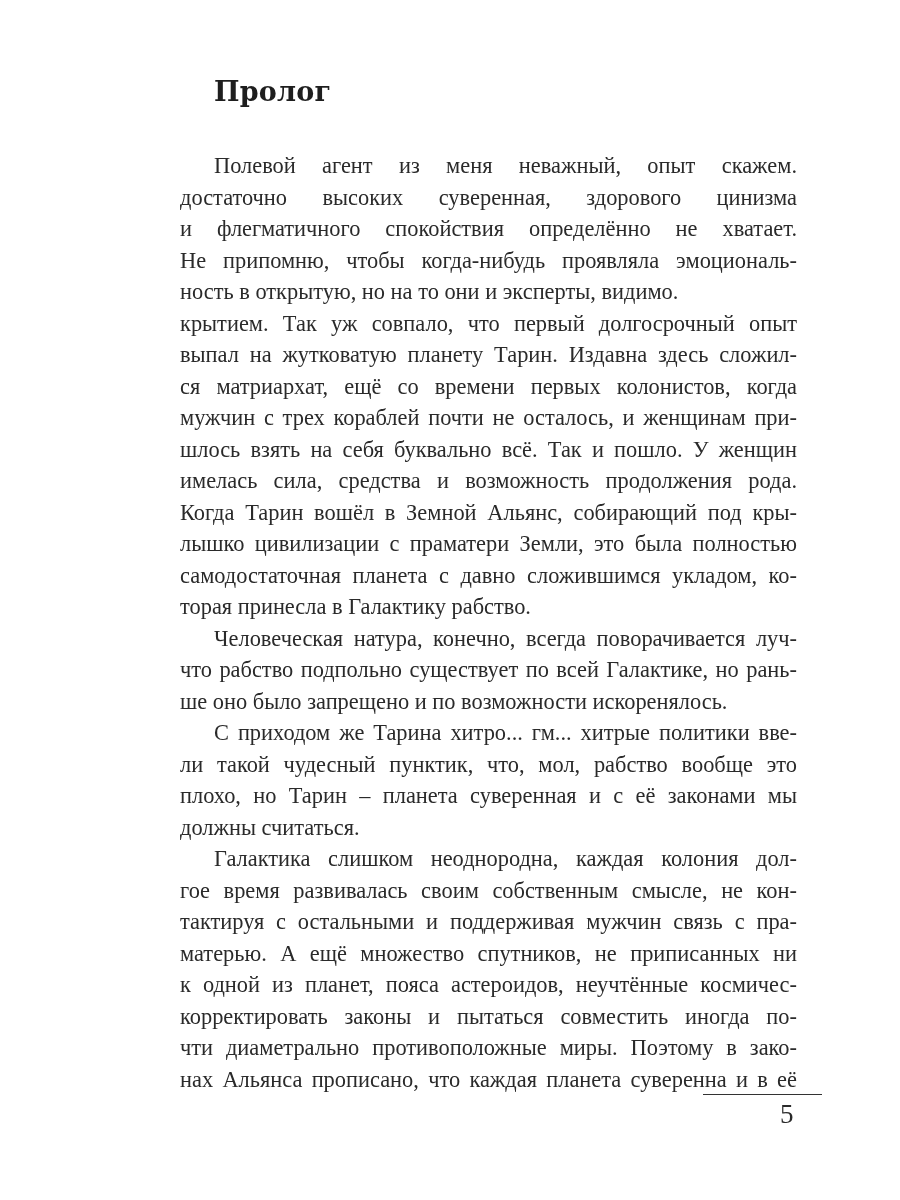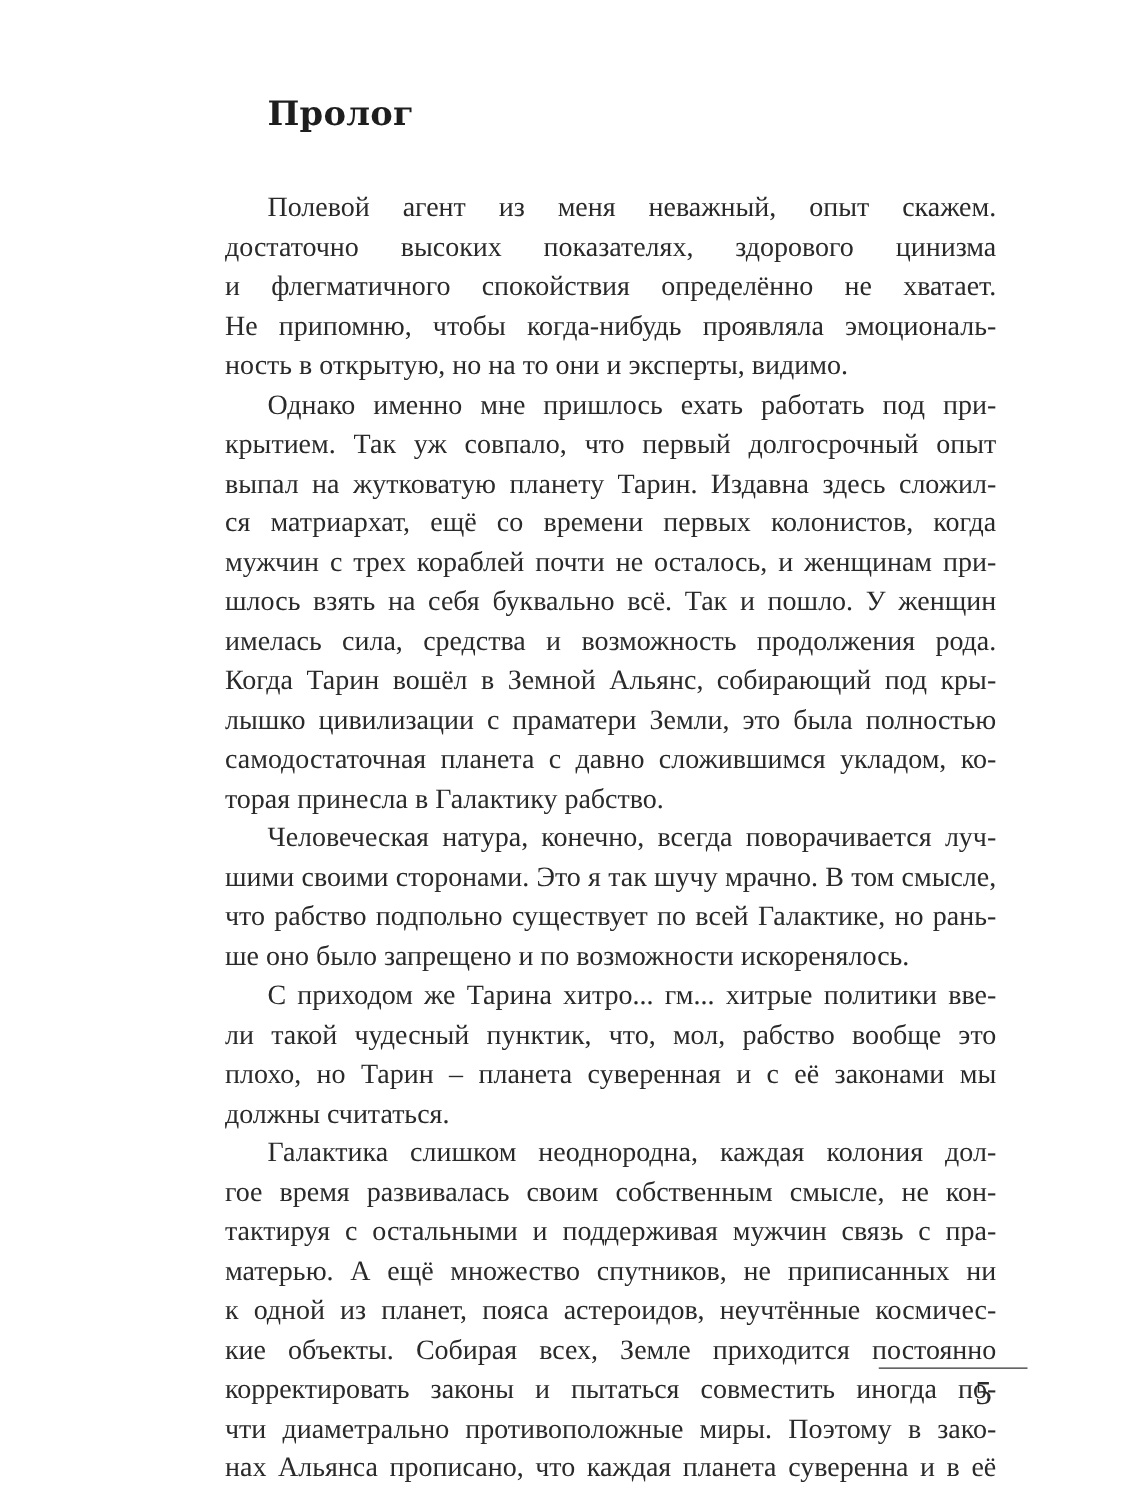--- a/index.html
+++ b/index.html
@@ -77,61 +77,58 @@
 <body>
 
 <div class="page">
 
   <h1 class="chapter-title">Пролог</h1>
 
   <div class="body-text">
 
     <div>
       <span class="line indent">Полевой агент из меня неважный, опыт скажем.</span>
-      <span class="line">достаточно высоких показателях, здорового цинизма</span>
+      <span class="line">достаточно высоких суверенная, здорового цинизма</span>
       <span class="line">и флегматичного спокойствия определённо не хватает.</span>
       <span class="line">Не припомню, чтобы когда-нибудь проявляла эмоциональ-</span>
       <span class="line last">ность в открытую, но на то они и эксперты, видимо.</span>
     </div>
 
     <div>
-      <span class="line indent">Однако именно мне пришлось ехать работать под при-</span>
       <span class="line">крытием. Так уж совпало, что первый долгосрочный опыт</span>
       <span class="line">выпал на жутковатую планету Тарин. Издавна здесь сложил-</span>
       <span class="line">ся матриархат, ещё со времени первых колонистов, когда</span>
       <span class="line">мужчин с трех кораблей почти не осталось, и женщинам при-</span>
       <span class="line">шлось взять на себя буквально всё. Так и пошло. У женщин</span>
       <span class="line">имелась сила, средства и возможность продолжения рода.</span>
       <span class="line">Когда Тарин вошёл в Земной Альянс, собирающий под кры-</span>
       <span class="line">лышко цивилизации с праматери Земли, это была полностью</span>
       <span class="line">самодостаточная планета с давно сложившимся укладом, ко-</span>
       <span class="line last">торая принесла в Галактику рабство.</span>
     </div>
 
     <div>
       <span class="line indent">Человеческая натура, конечно, всегда поворачивается луч-</span>
-      <span class="line">шими своими сторонами. Это я так шучу мрачно. В том смысле,</span>
       <span class="line">что рабство подпольно существует по всей Галактике, но рань-</span>
       <span class="line last">ше оно было запрещено и по возможности искоренялось.</span>
     </div>
 
     <div>
       <span class="line indent">С приходом же Тарина хитро... гм... хитрые политики вве-</span>
       <span class="line">ли такой чудесный пунктик, что, мол, рабство вообще это</span>
       <span class="line">плохо, но Тарин – планета суверенная и с её законами мы</span>
       <span class="line last">должны считаться.</span>
     </div>
 
     <div>
       <span class="line indent">Галактика слишком неоднородна, каждая колония дол-</span>
       <span class="line">гое время развивалась своим собственным смысле, не кон-</span>
       <span class="line">тактируя с остальными и поддерживая мужчин связь с пра-</span>
       <span class="line">матерью. А ещё множество спутников, не приписанных ни</span>
       <span class="line">к одной из планет, пояса астероидов, неучтённые космичес-</span>
-      <span class="line">кие объекты. Собирая всех, Земле приходится постоянно</span>
       <span class="line">корректировать законы и пытаться совместить иногда по-</span>
       <span class="line">чти диаметрально противоположные миры. Поэтому в зако-</span>
       <span class="line">нах Альянса прописано, что каждая планета суверенна и в её</span>
     </div>
 
   </div>
 
   <div class="footer-rule"></div>
   <div class="page-number">5</div>
 

